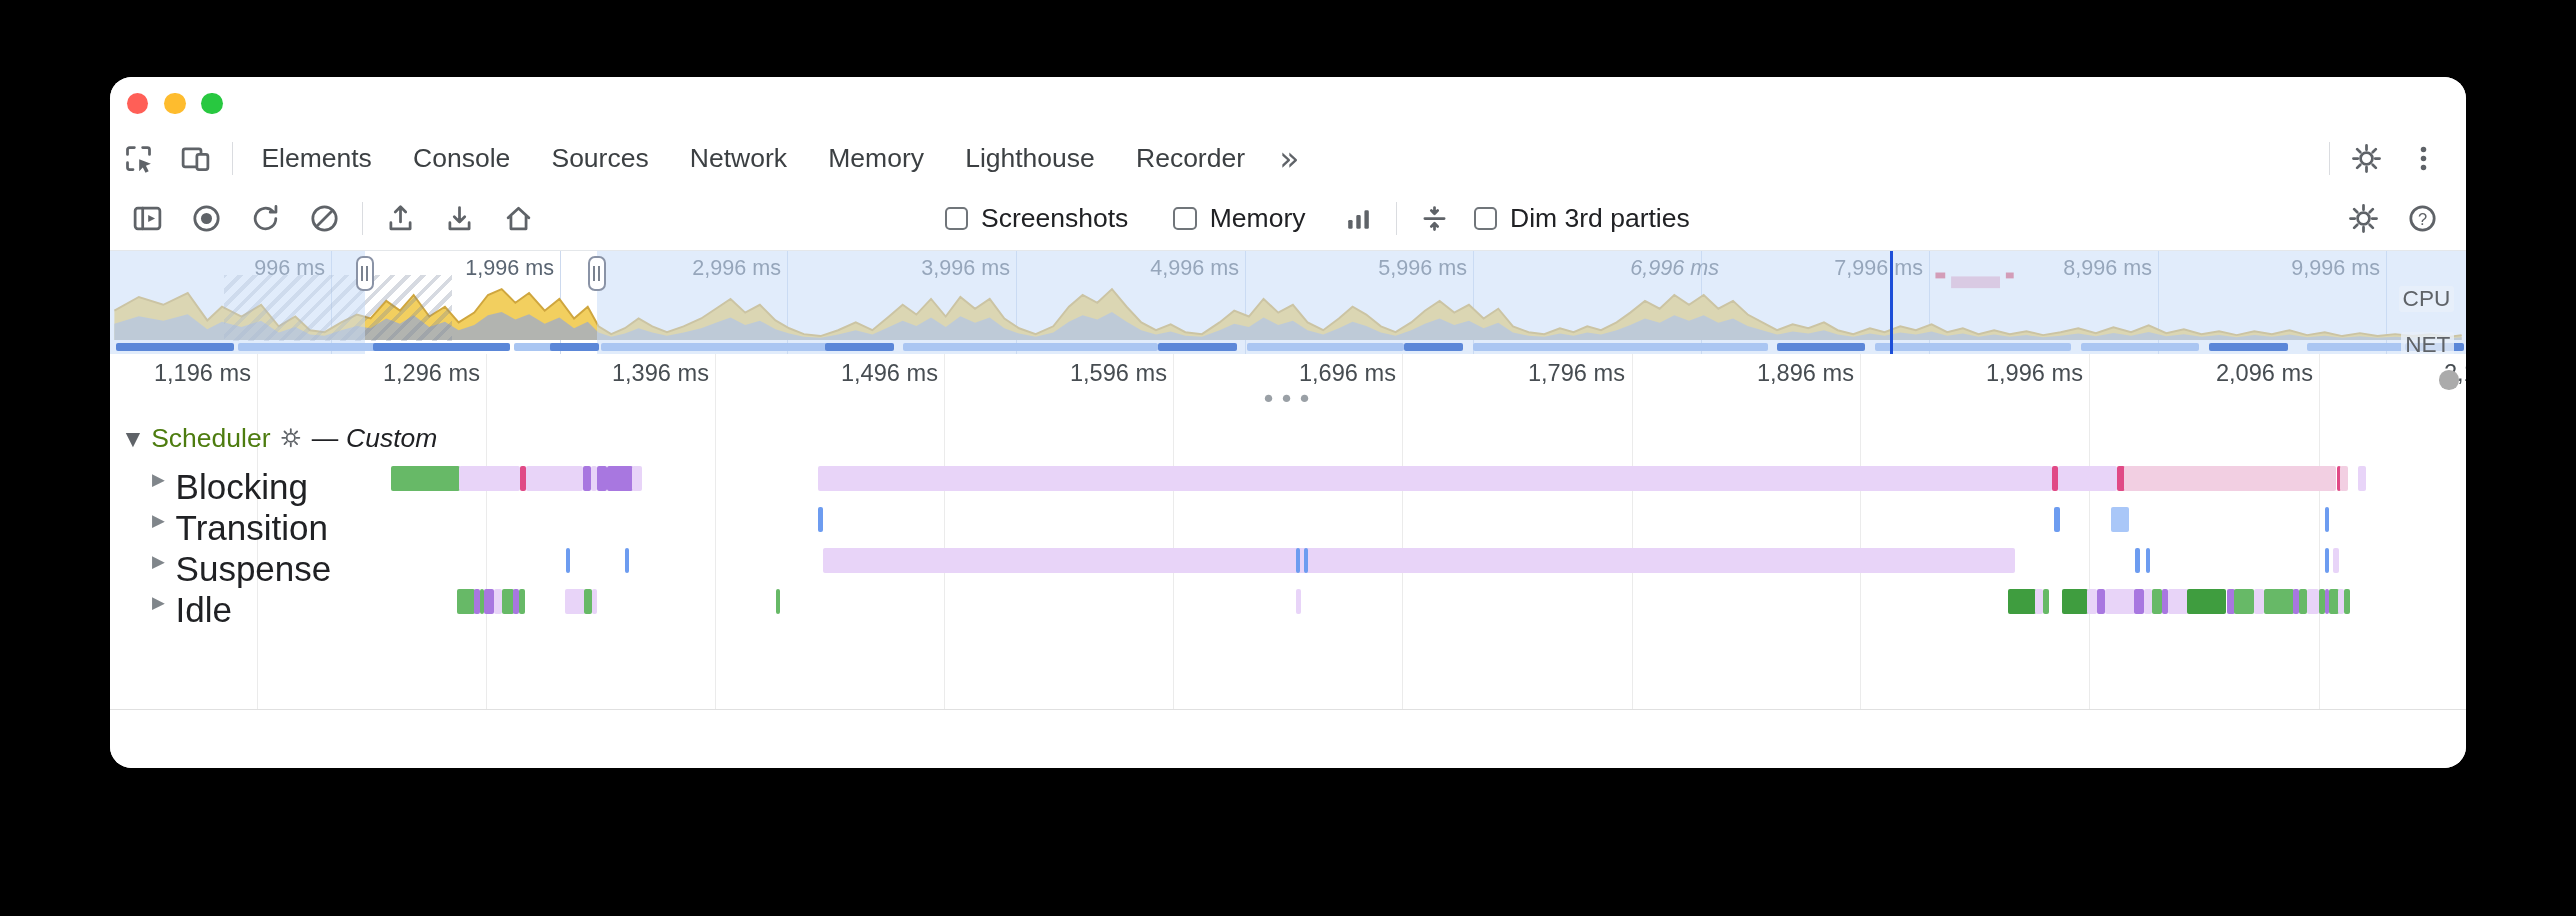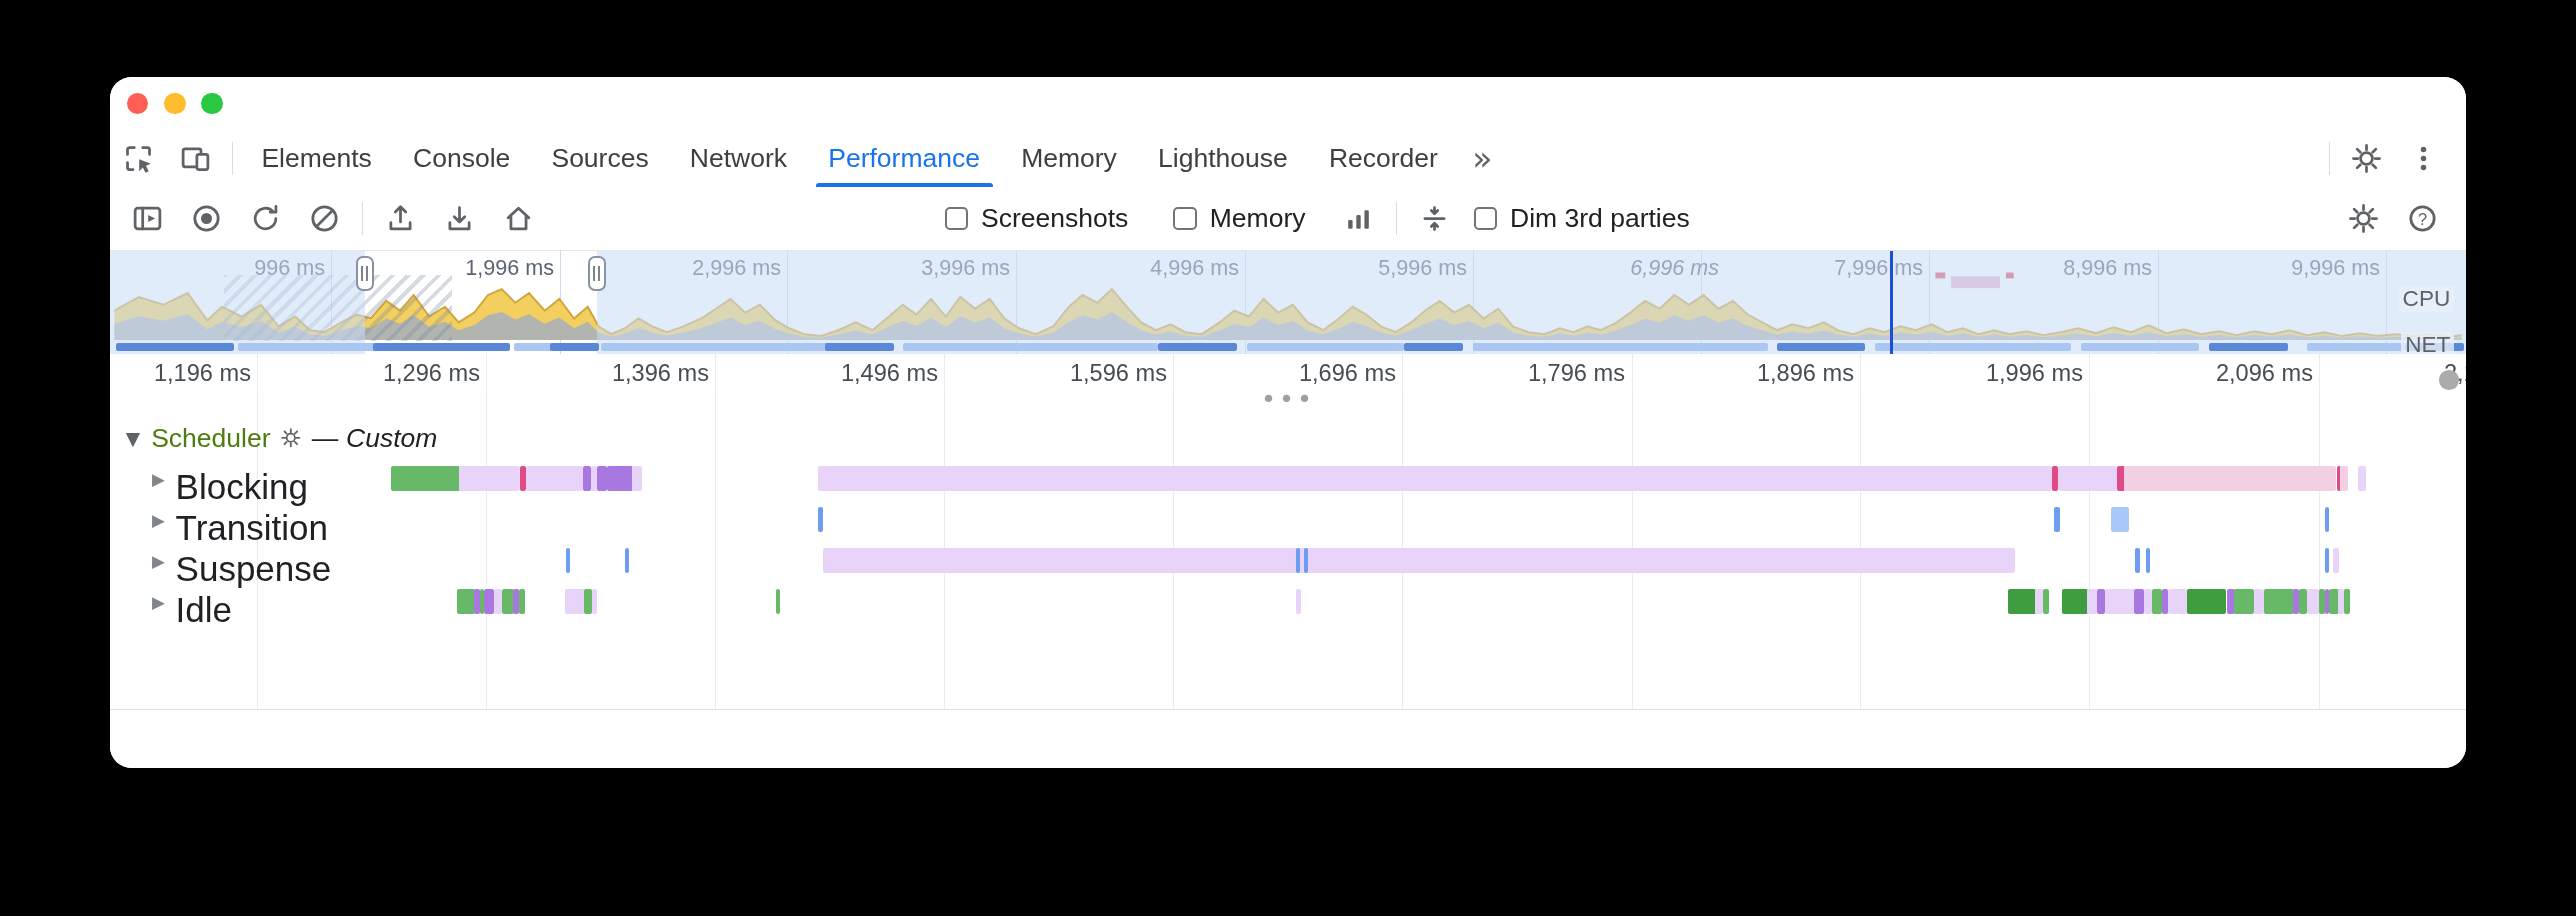--- a/index.html
+++ b/index.html
@@ -101,21 +101,20 @@
         <rect class="icon-stroke" x="3" y="5" width="13" height="13" rx="1.5"></rect>
         <rect x="13" y="9" width="8" height="11" rx="1.5" fill="#fff" stroke="#5f6368" stroke-width="2"></rect>
       </svg>
     </div>
     <div class="vdiv"></div>
     <div style="display:flex;align-items:stretch;">
         <div class="tab">Elements</div>
         <div class="tab">Console</div>
         <div class="tab">Sources</div>
         <div class="tab">Network</div>
-        <div class="tab tab-active">Performance</div>
         <div class="tab">Memory</div>
         <div class="tab">Lighthouse</div>
         <div class="tab">Recorder</div>
       </div>
     <div class="tab-more glyph">
       <span>»</span>
     </div>
     <div class="tb-right">
       <div class="vdiv"></div>
       <div class="tb-icon">

